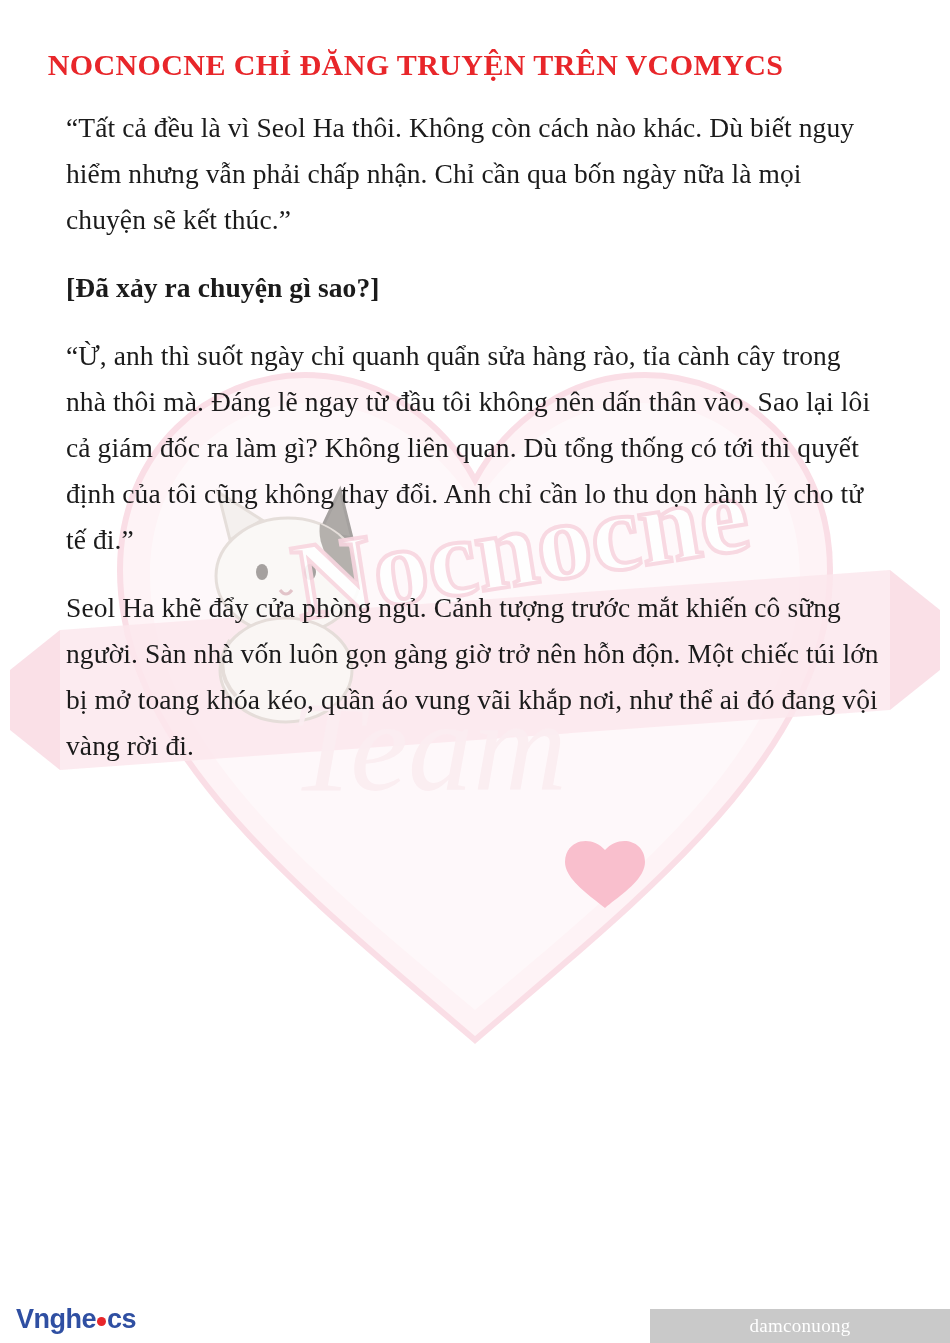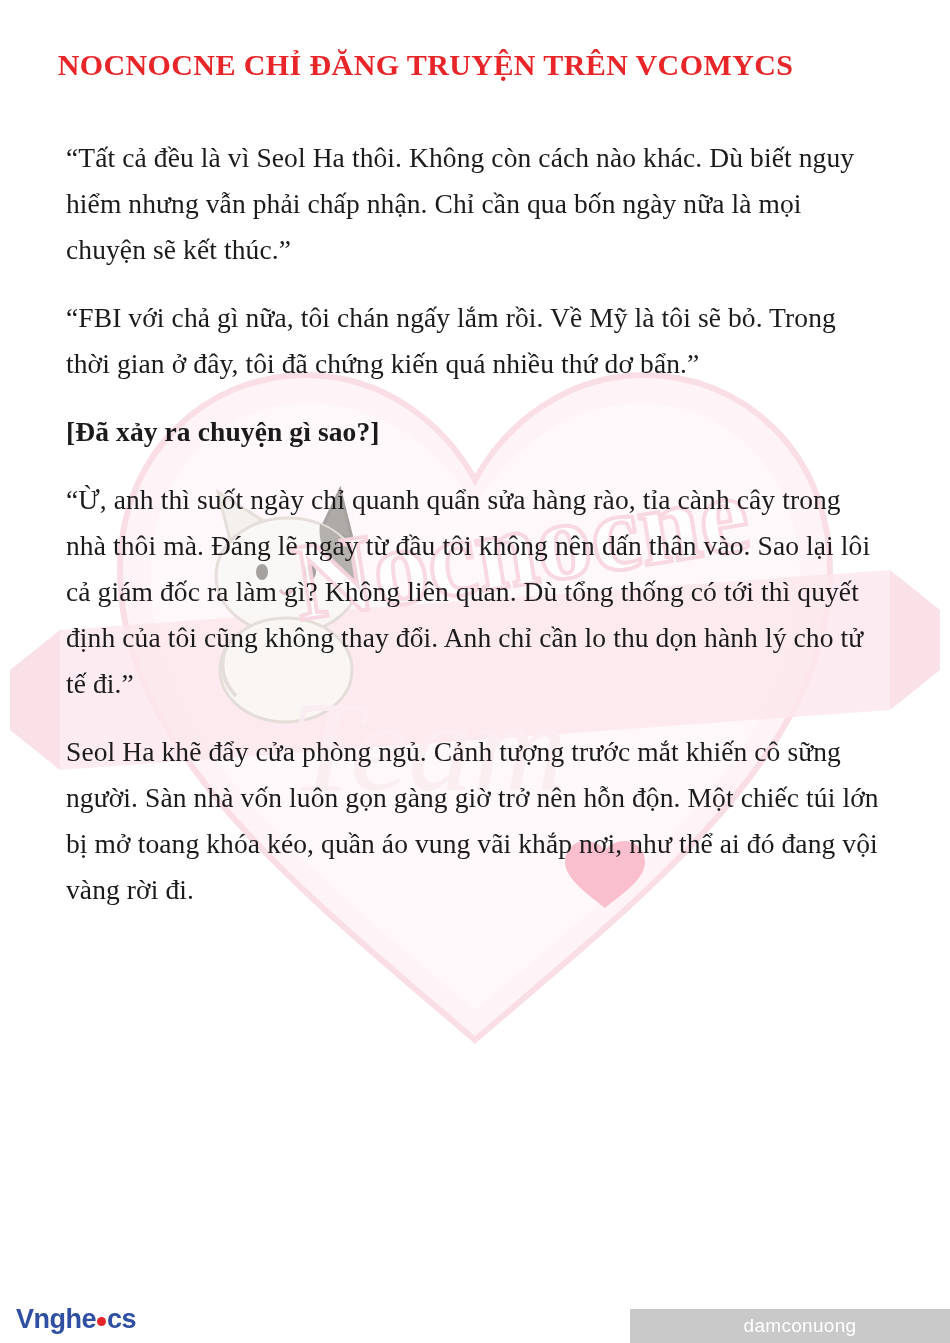--- a/index.html
+++ b/index.html
@@ -29,39 +29,37 @@
   .watermark svg { display: block; }
 
   
   .header {
     position: absolute;
     top: 48px;
     left: 0;
     width: 831px;
     text-align: center;
     z-index: 2;
-    padding-left: 10px;
   }
   .header-title {
     font-family: "Liberation Serif", serif;
     font-weight: bold;
     font-size: 30px;
     letter-spacing: 0.4px;
     color: #e8262a;
     white-space: nowrap;
   }
 
   
   .content {
     position: absolute;
     top: 105px;
     left: 66px;
     width: 818px;
     z-index: 1;
-    margin-top: 30px;
   }
   .para {
     font-family: "Liberation Serif", serif;
     font-size: 27.5px;
     line-height: 46px;
     color: #1b1b1b;
     margin: 0 0 22px 0;
     text-align: left;
     letter-spacing: 0.1px;
   }
@@ -101,27 +99,26 @@
     top: -2px;
   }
   .footer-tag {
     position: absolute;
     right: 0;
     bottom: 0;
     width: 300px;
     height: 34px;
     background: #c9c9c9;
     color: #ffffff;
-    font-family: Liberation Sans, sans-serif;
+    font-family: Liberation Serif, serif;
     font-size: 19px;
     display: flex;
     align-items: center;
     justify-content: center;
     letter-spacing: 0.3px;
-    padding-left: 20px;
   }
 </style>
 </head>
 <body>
 
 <div class="page">
 
   <div class="watermark">
     <svg width="950" height="1000" viewBox="0 0 950 1000" xmlns="http://www.w3.org/2000/svg">
       <g opacity="0.55">
@@ -153,21 +150,20 @@
       </g>
     </svg>
   </div>
 
   <div class="header">
     <div class="header-title">NOCNOCNE CHỈ ĐĂNG TRUYỆN TRÊN VCOMYCS</div>
   </div>
 
   <div class="content">
     <p class="para">“Tất cả đều là vì Seol Ha thôi. Không còn cách nào khác. Dù biết nguy hiểm nhưng vẫn phải chấp nhận. Chỉ cần qua bốn ngày nữa là mọi chuyện sẽ kết thúc.”</p>
-    <p class="para">“FBI với chả gì nữa, tôi chán ngấy lắm rồi. Về Mỹ là tôi sẽ bỏ. Trong thời gian ở đây, tôi đã chứng kiến quá nhiều thứ dơ bẩn.”</p>
     <p class="para thought">[Đã xảy ra chuyện gì sao?]</p>
     <p class="para">“Ừ, anh thì suốt ngày chỉ quanh quẩn sửa hàng rào, tỉa cành cây trong nhà thôi mà. Đáng lẽ ngay từ đầu tôi không nên dấn thân vào. Sao lại lôi cả giám đốc ra làm gì? Không liên quan. Dù tổng thống có tới thì quyết định của tôi cũng không thay đổi. Anh chỉ cần lo thu dọn hành lý cho tử tế đi.”</p>
     <p class="para">Seol Ha khẽ đẩy cửa phòng ngủ. Cảnh tượng trước mắt khiến cô sững người. Sàn nhà vốn luôn gọn gàng giờ trở nên hỗn độn. Một chiếc túi lớn bị mở toang khóa kéo, quần áo vung vãi khắp nơi, như thể ai đó đang vội vàng rời đi.</p>
   </div>
 
   <div class="footer">
     <div class="footer-logo">
       <span>V</span>
       <span>nghe</span>
       <span class="dot"></span>

